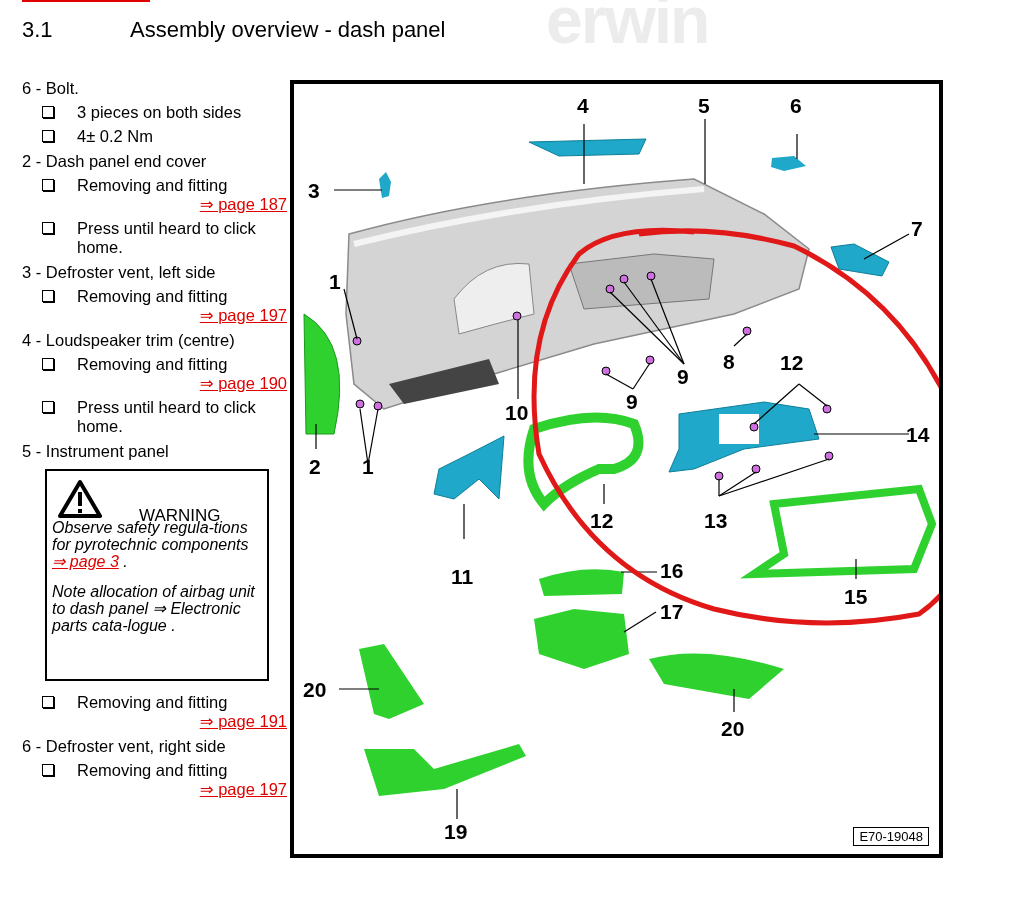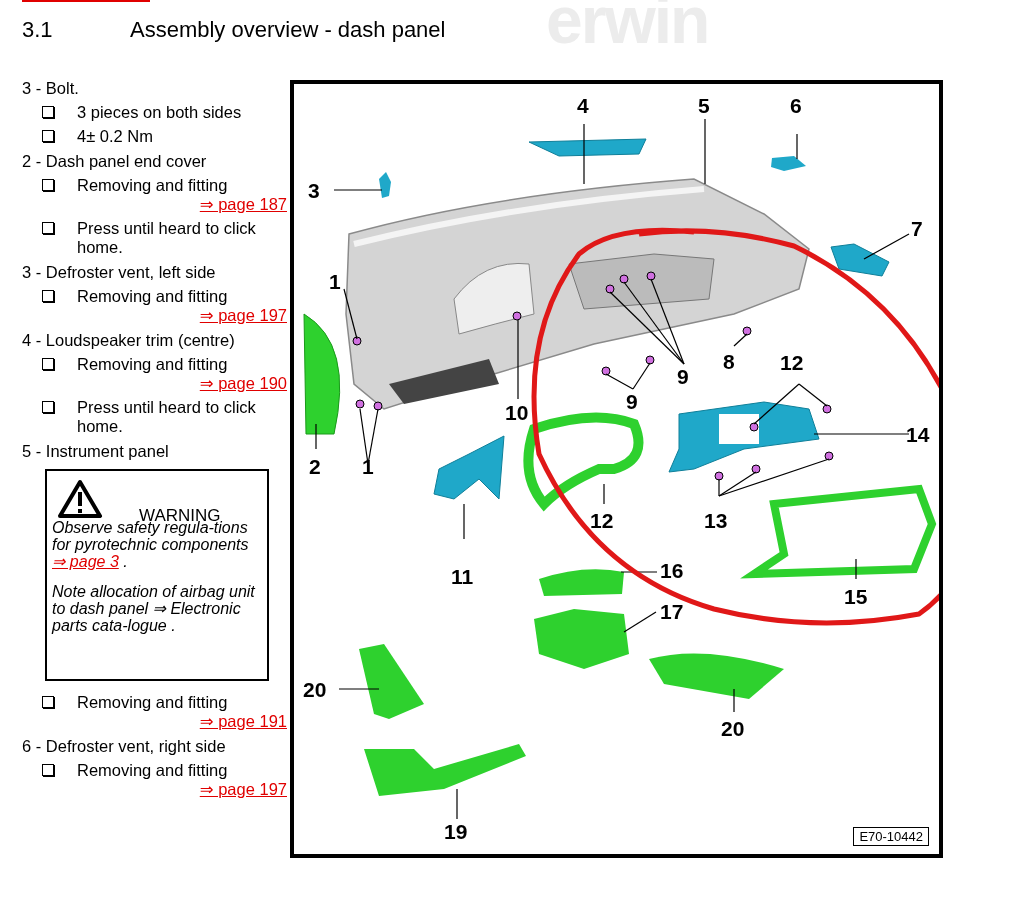--- a/index.html
+++ b/index.html
@@ -38,21 +38,21 @@
 <div class="toplink"></div>
 <div class="watermark">erwin</div>
 
 <div class="title-row">
   <span class="title-num">3.1</span>
   <span class="title-text">Assembly overview - dash panel</span>
 </div>
 
 <div class="left">
   <div class="item">
-    <div class="item-head">3 - Bolt.</div>
+    <div class="item-head">6 - Bolt.</div>
     <div class="sub"><span class="cb"></span><span>3 pieces on both sides</span></div>
     <div class="sub"><span class="cb"></span><span>4± 0.2 Nm</span></div>
   </div>
   <div class="item">
     <div class="item-head">2 - Dash panel end cover</div>
     <div class="sub"><span class="cb"></span><span>Removing and fitting</span><a class="link">⇒ page 187</a></div>
     <div class="sub"><span class="cb"></span><span>Press until heard to click home.</span></div>
   </div>
   <div class="item">
     <div class="item-head">3 - Defroster vent, left side</div>
@@ -183,14 +183,14 @@
   <span class="lbl" style="left:296px;top:426px">12</span>
   <span class="lbl" style="left:410px;top:426px">13</span>
   <span class="lbl" style="left:157px;top:482px">11</span>
   <span class="lbl" style="left:366px;top:476px">16</span>
   <span class="lbl" style="left:550px;top:502px">15</span>
   <span class="lbl" style="left:366px;top:517px">17</span>
   <span class="lbl" style="left:9px;top:595px">20</span>
   <span class="lbl" style="left:427px;top:634px">20</span>
   <span class="lbl" style="left:150px;top:737px">19</span>
 
-  <div class="figid">E70-10442</div>
+  <div class="figid">E70-19048</div>
 </div>
 
 </body></html>

